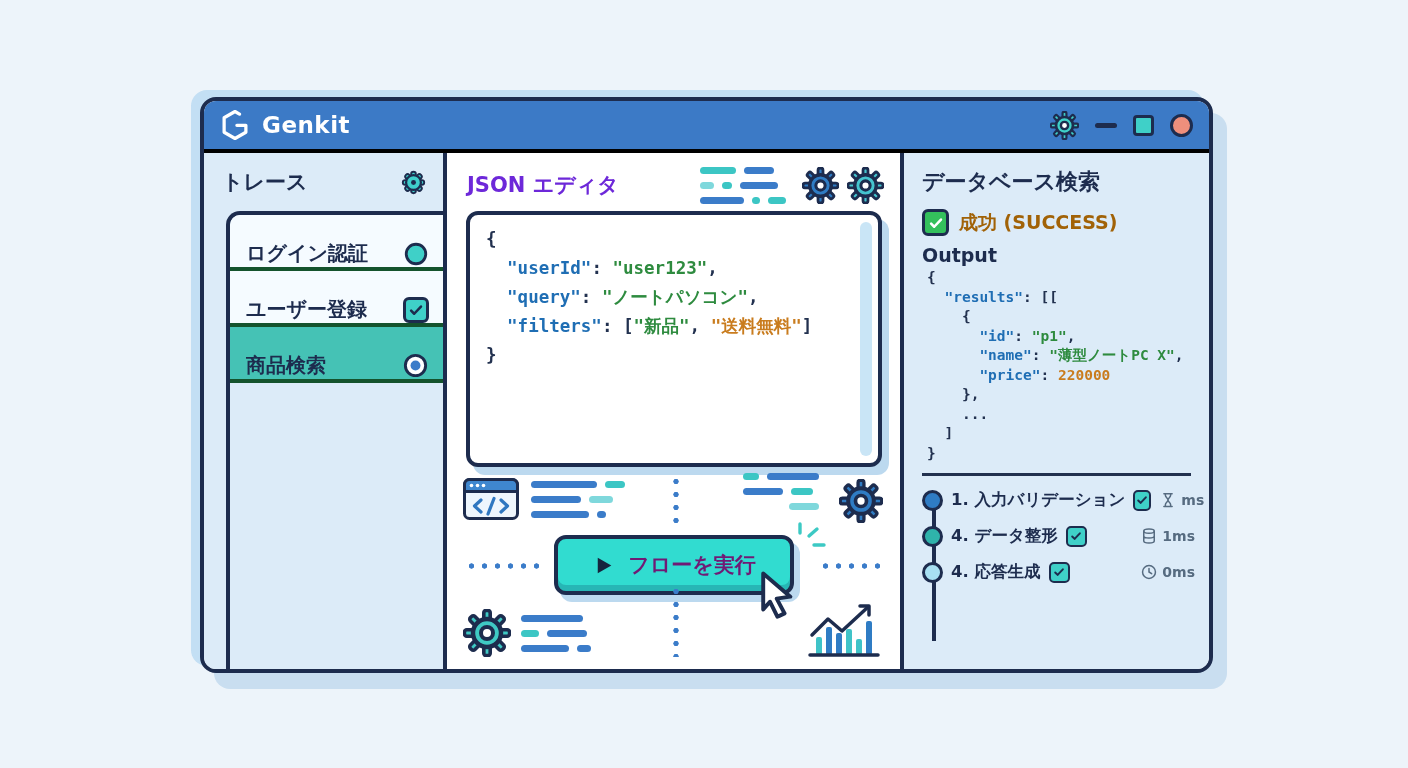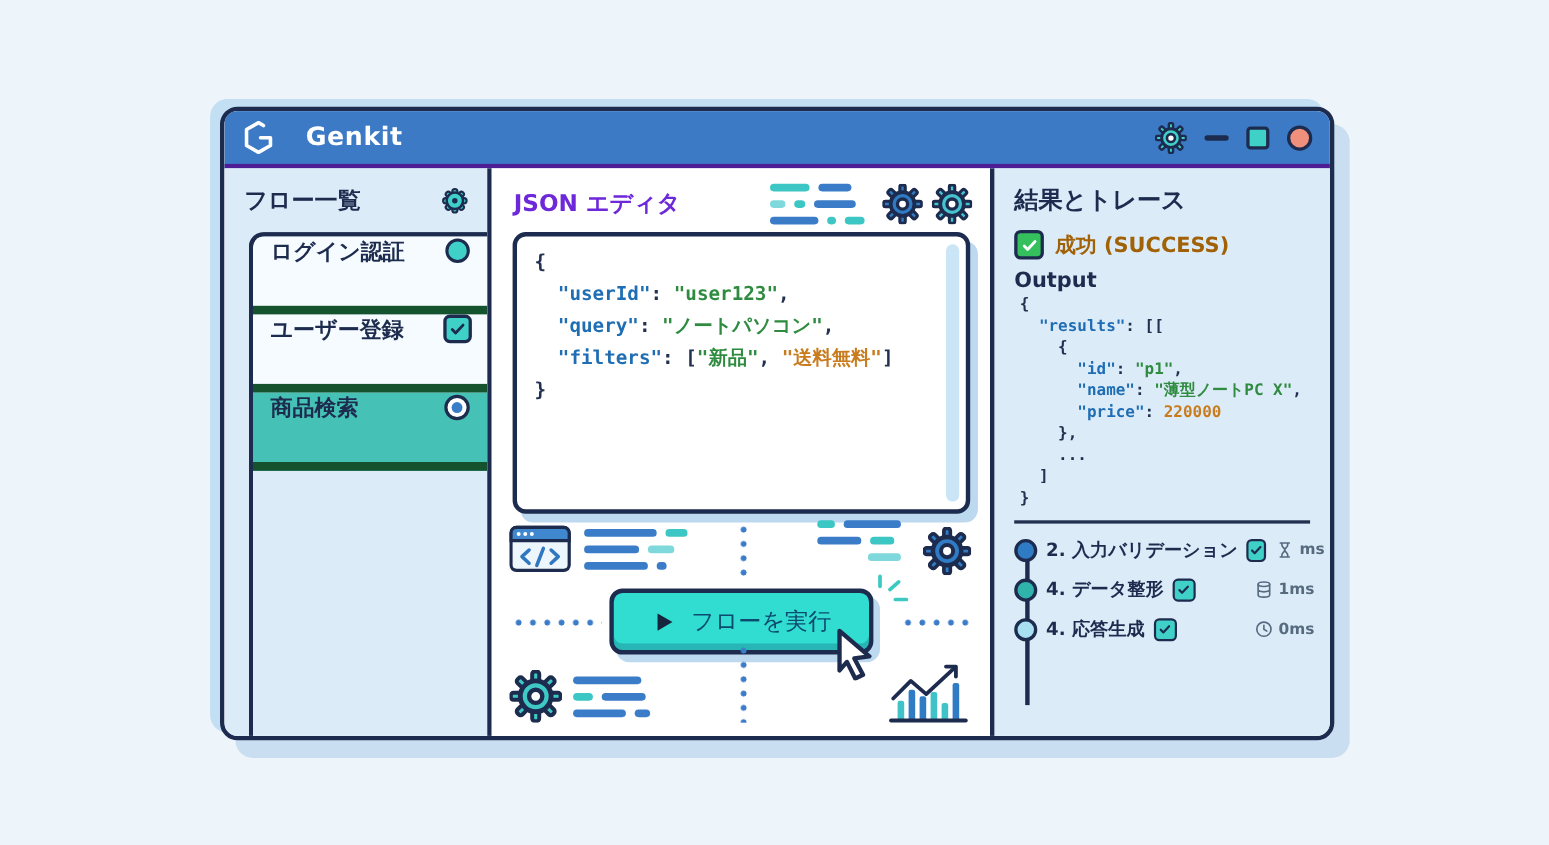--- a/index.html
+++ b/index.html
@@ -8,40 +8,40 @@
   .stage { position:relative; width:1408px; height:768px; background:#edf4fa; }
 
   
   .window {
     position:absolute; left:200px; top:97px; width:1013px; height:576px;
     border:4px solid #1d2c4e; border-radius:16px; background:#fff;
     display:flex; flex-direction:column; overflow:hidden;
     box-shadow:14px 16px 0 rgba(171,204,232,.55), -9px -7px 0 rgba(187,219,242,.85);
   }
   .titlebar {
-    height:52px; flex:0 0 52px; background:#3c7ac6; border-bottom:4px solid #4c1d95;
-    display:flex; align-items:center; padding:0 16px; gap:28px;
+    height:52px; flex:0 0 52px; background:#3c7ac6; border-bottom:4px solid #000000;
+    display:flex; align-items:center; padding:0 16px; gap:12px;
   }
   .tb-title { color:#fff; font-size:23px; font-weight:700; letter-spacing:.5px; }
   .tb-spacer { flex:1; }
   .tb-controls { display:flex; align-items:center; gap:16px; }
   .tb-min { width:22px; height:5px; background:#1d2c4e; border-radius:3px; }
   .tb-max { width:21px; height:21px; background:#3fd0c8; border:3px solid #1d2c4e; border-radius:4px; }
   .tb-close { width:23px; height:23px; background:#ef8f7c; border:3px solid #1d2c4e; border-radius:50%; }
 
   .body { flex:1; display:flex; min-height:0; }
 
   
   .sidebar { width:243px; flex:0 0 243px; background:#dcebf8; border-right:4px solid #1d2c4e; position:relative; }
   .sb-header { height:58px; display:flex; align-items:center; padding:0 16px 0 18px; }
   .sb-title { font-size:21px; font-weight:700; color:#1d2c4e; }
   .flow-list { position:absolute; left:22px; right:0; top:58px; bottom:0;
     border-left:4px solid #1d2c4e; border-top:4px solid #1d2c4e; border-top-left-radius:14px; overflow:hidden; }
-  .flow-item { height:71px; background:#f5fbff; border-bottom:8px solid #14532d;
-    display:flex; align-items:flex-start; padding:0 14px 0 16px; cursor:pointer; }
+  .flow-item { height:56px; background:#f5fbff; border-bottom:4px solid #14532d;
+    display:flex; align-items:flex-end; padding:0 14px 0 16px; cursor:pointer; }
   .flow-item.selected { background:#45c2b5; }
   .flow-label { font-size:20px; font-weight:700; color:#1d2c4e; flex:1; }
 
   
   svg.ic { display:block; }
   .cb { display:inline-flex; align-items:center; justify-content:center;
     background:#3fd0c8; border:3px solid #1d2c4e; border-radius:6px; color:#1d2c4e; }
   .cb-26 { width:26px; height:26px; }
   .cb-20 { width:21px; height:21px; border-width:2.5px; border-radius:5px; }
   .cb-green { background:#34c05c; color:#ffffff; width:27px; height:27px; }
@@ -70,21 +70,21 @@
     background-image:radial-gradient(circle, #3b7cc9 2.4px, transparent 2.9px);
     background-size:6px 13px; background-repeat:repeat-y; }
   .hdots { position:absolute; height:6px;
     background-image:radial-gradient(circle, #3b7cc9 2.4px, transparent 2.9px);
     background-size:13px 6px; background-repeat:repeat-x; }
 
   .run-button { position:absolute; left:50%; transform:translateX(-50%); top:382px;
     width:240px; height:60px; background:#31dcd0; border:4px solid #1d2c4e; border-radius:12px;
     display:flex; align-items:center; justify-content:center; gap:12px; cursor:pointer;
     box-shadow:6px 7px 0 #bcd9ef, inset 0 -6px 0 rgba(18,96,118,.30); }
-  .run-label { font-size:21px; font-weight:400; color:#0c4a6e; }
+  .run-label { font-size:21px; font-weight:700; color:#701a75; }
   .cursor-icon { position:absolute; left:308px; top:416px; }
 
   
   .results-panel { width:305px; flex:0 0 305px; background:#dcebf8; padding:12px 14px 8px 18px;
     display:flex; flex-direction:column; }
   .rp-title { font-size:22px; font-weight:700; color:#1d2c4e; margin-top:2px; }
   .status-row { display:flex; align-items:center; gap:10px; margin-top:12px; }
   .status-label { font-size:19px; font-weight:700; color:#a16207; }
   .output-label { font-size:19px; font-weight:700; color:#1d2c4e; margin-top:8px; }
   .output-code { margin-top:2px; margin-left:5px; }
@@ -170,21 +170,21 @@
         <div class="tb-min"></div>
         <div class="tb-max"></div>
         <div class="tb-close"></div>
       </div>
     </div>
 
     <div class="body">
 
       <aside class="sidebar">
         <div class="sb-header">
-          <span class="sb-title" style="flex:1">フロー一覧</span>
+          <span class="sb-title" style="flex:1">トレース</span>
           <svg class="ic" width="27" height="27" viewBox="0 0 24 24" style="color:#3fd0cc">
               <use href="#sym-badge"></use>
             </svg>
         </div>
         <div class="flow-list">
           <div class="flow-item">
             <span class="flow-label">ログイン認証</span>
             <svg class="ic" width="26" height="26" viewBox="0 0 24 24">
               <circle cx="12" cy="12" r="9" fill="#3fd0c8" stroke="#1d2c4e" stroke-width="2.6"></circle>
               </svg>
@@ -325,21 +325,21 @@
           <rect x="40" y="32" width="6" height="26" rx="2" fill="#3fc3c8"></rect>
           <rect x="50" y="42" width="6" height="16" rx="2" fill="#3fc3c8"></rect>
           <rect x="60" y="24" width="6" height="34" rx="2" fill="#2f7cc4"></rect>
           <path d="M4 58h68" stroke="#1d2c4e" stroke-width="3.5" stroke-linecap="round"></path>
           <path d="M6 38 22 22l14 12 26-24" fill="none" stroke="#1d2c4e" stroke-width="3.5" stroke-linecap="round" stroke-linejoin="round"></path>
           <path d="M54 9h9v9" fill="none" stroke="#1d2c4e" stroke-width="3.5" stroke-linecap="round" stroke-linejoin="round"></path>
         </svg>
       </main>
 
       <aside class="results-panel">
-        <div class="rp-title">結果とトレース</div>
+        <div class="rp-title">データベース検索</div>
         <div class="status-row">
           <span class="cb cb-green">
             <svg class="ic" width="18" height="18" viewBox="0 0 24 24">
                 <use href="#sym-check"></use>
               </svg>
             </span>
           <span class="status-label">成功 (SUCCESS)</span>
         </div>
         <div class="output-label">Output</div>
         <div class="code code-sm output-code">
@@ -353,21 +353,21 @@
             <div class="code-line"><span class="tok-p">    ...</span></div>
             <div class="code-line"><span class="tok-p">  ]</span></div>
             <div class="code-line"><span class="tok-p">}</span></div>
           </div>
         <div class="rp-divider"></div>
         <div class="trace-steps">
           <div class="trace-line"></div>
 
           <div class="trace-step">
             <span class="t-dot dot1"></span>
-            <span class="t-label">2. 入力バリデーション</span>
+            <span class="t-label">1. 入力バリデーション</span>
             <span class="cb cb-20">
               <svg class="ic" width="14" height="14" viewBox="0 0 24 24">
                   <use href="#sym-check"></use>
                 </svg>
               </span>
             <span class="t-dur">
               <svg class="ic" width="18" height="18" viewBox="0 0 24 24">
                   <use href="#sym-hourglass"></use>
                 </svg>
               <span>ms</span>

